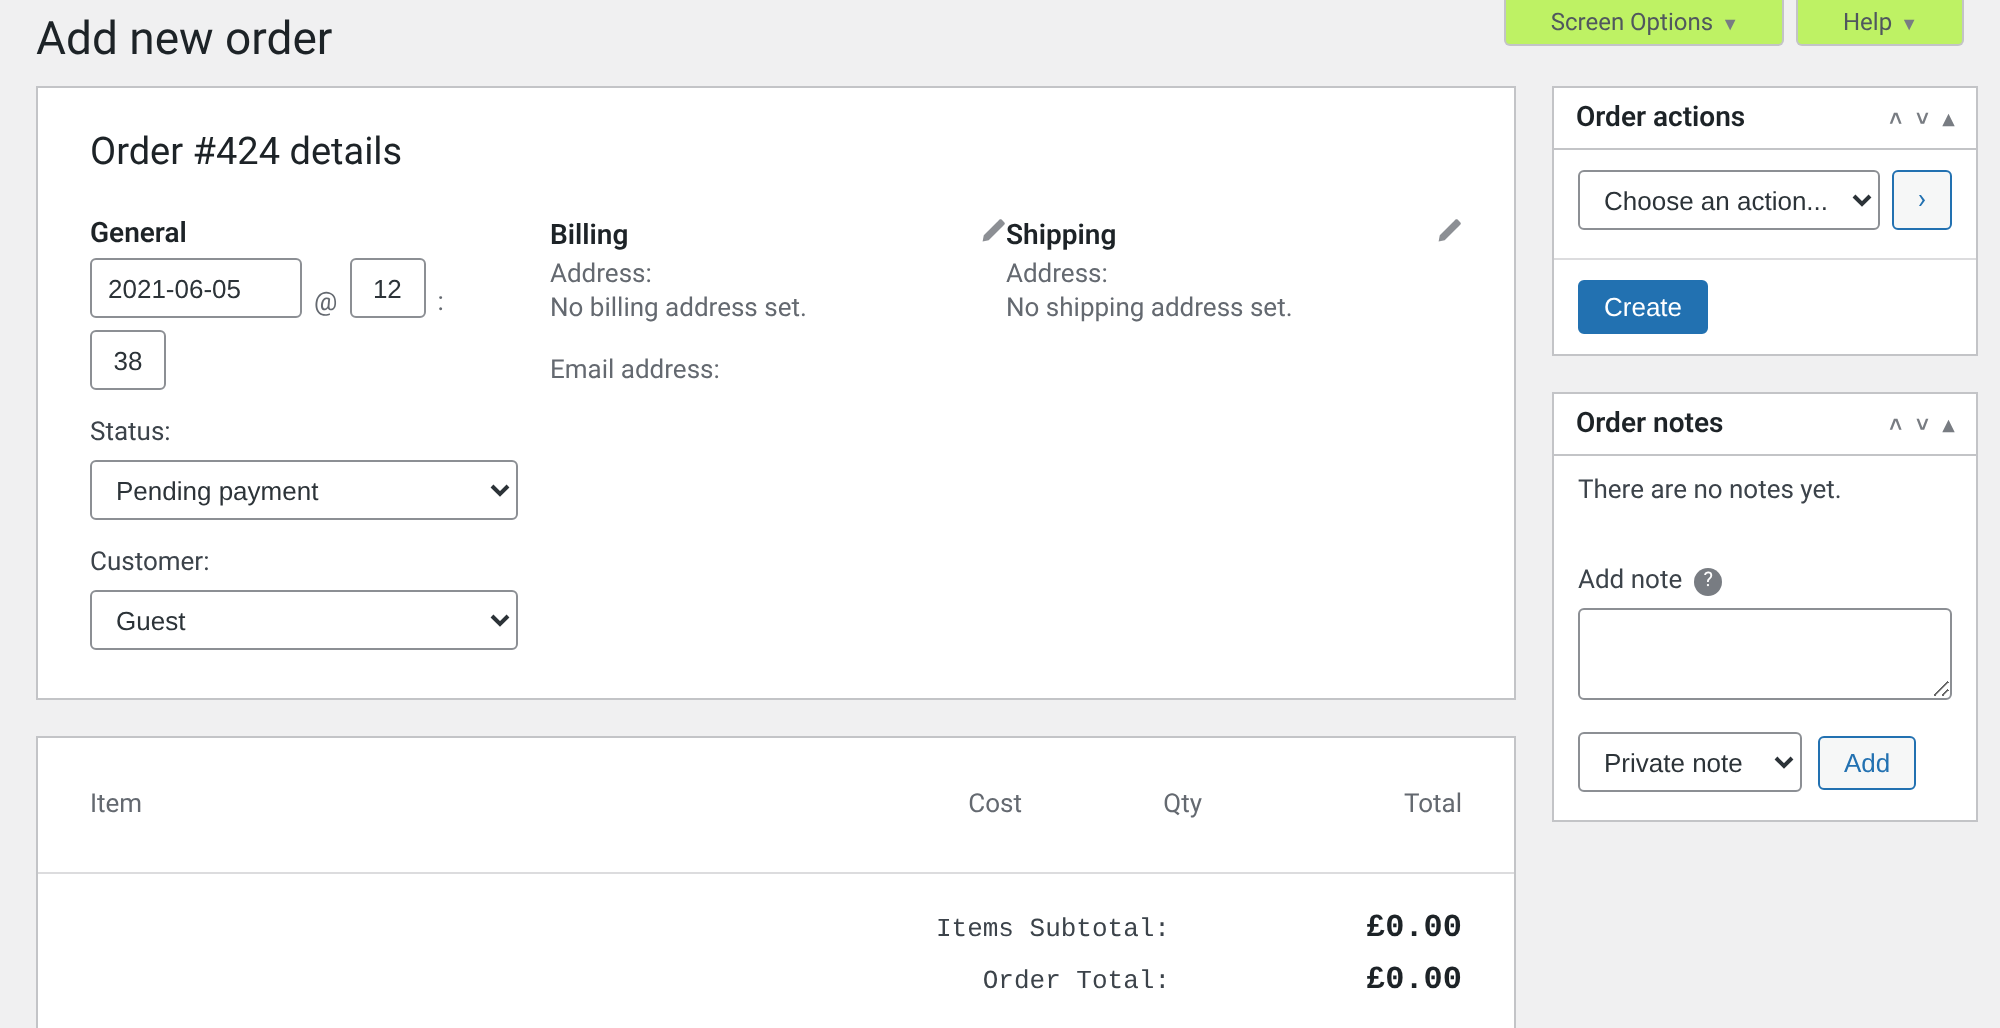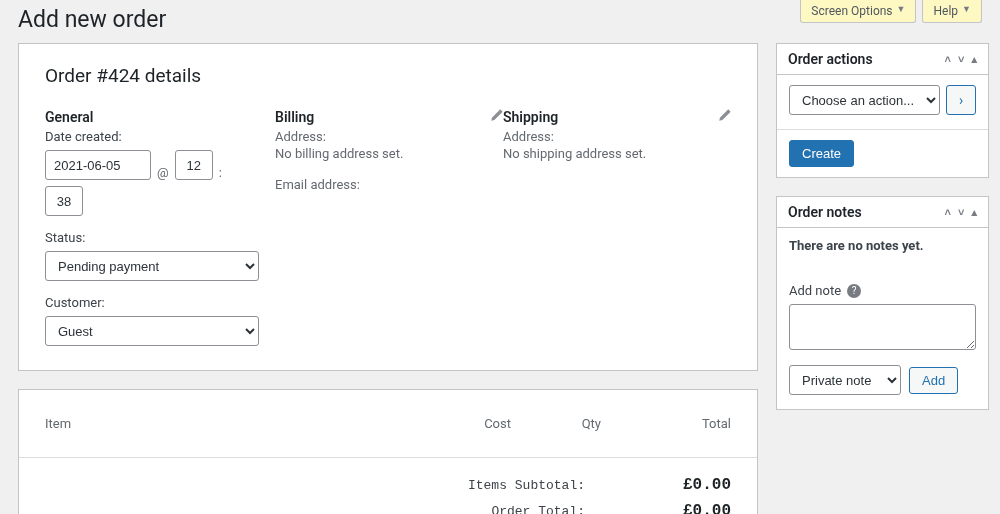--- a/index.html
+++ b/index.html
@@ -6,22 +6,22 @@
   body {
     font-family: -apple-system, "Segoe UI", Roboto, Helvetica, Arial, sans-serif;
     font-size: 13px; color: #3c434a; background: #f0f0f1;
     width: 1000px; height: 514px; overflow: hidden; position: relative;
   }
   
   .top { display:flex; justify-content:space-between; align-items:flex-start; padding:0 18px 0 18px; }
   h1.page-title { font-size:23px; font-weight:400; color:#1d2327; padding-top:6px; }
   .screen-tabs { display:flex; gap:6px; }
   .screen-tab {
-    background:#fef9c3; border:1px solid #c3c4c7; border-top:none; border-radius:0 0 3px 3px;
-    padding:4px 10px; font-size:12px; color:#50575e; display:flex; align-items:flex-start; gap:4px;
+    background:#bef264; border:1px solid #c3c4c7; border-top:none; border-radius:0 0 3px 3px;
+    padding:4px 22px; font-size:12px; color:#50575e; display:flex; align-items:flex-end; gap:4px;
     cursor:pointer;
   }
   .tri-down { font-size:9px; color:#787c82; }
   
   .layout { display:flex; gap:18px; padding:10px 18px 18px 18px; }
   .col-main { flex:1; display:flex; flex-direction:column; gap:18px; }
   .col-side { width:228px; display:flex; flex-direction:column; gap:18px; }
   
   .postbox { background:#fff; border:1px solid #c3c4c7; }
   .postbox-header {
@@ -70,21 +70,21 @@
   .btn-primary { background:#2271b1; border-color:#2271b1; color:#fff; }
   
   .oa-row { display:flex; gap:6px; }
   .oa-select { flex:1; height:30px; }
   .oa-go {
     width:30px; height:30px; border:1px solid #2271b1; background:#f6f7f7; color:#2271b1;
     border-radius:3px; display:flex; align-items:center; justify-content:center; font-size:14px; cursor:pointer;
   }
   .oa-footer { border-top:1px solid #dcdcde; padding:10px 12px; display:flex; }
   
-  .note-empty { color:#3c434a; font-size:13px; margin-bottom:30px;font-weight:bold; }
+  .note-empty { color:#3c434a; font-size:13px; margin-bottom:30px; }
   .note-label { font-size:13px; color:#3c434a; display:flex; align-items:center; gap:6px; margin-bottom:6px; }
   .help-dot {
     width:14px; height:14px; border-radius:50%; background:#787c82; color:#fff;
     font-size:10px; display:inline-flex; align-items:center; justify-content:center; cursor:help;
   }
   textarea.note-ta {
     width:100%; height:46px; border:1px solid #8c8f94; border-radius:3px; resize:both;
     font-family:inherit; font-size:13px; padding:4px;
   }
   .note-actions { display:flex; gap:8px; align-items:center; margin-top:12px; }
@@ -111,21 +111,20 @@
 <div class="layout">
   <div class="col-main">
 
     <div class="postbox">
       <div class="details">
         <h2>Order #424 details</h2>
         <div class="three-cols">
 
           <div class="colA">
             <div class="col-label">General</div>
-            <div class="field-label">Date created:</div>
             <div class="date-row">
               <input type="text" class="w-106" value="2021-06-05" style="">
               <span class="at">@</span>
               <input type="text" class="w-38" value="12" style="">
               <span class="at">:</span>
             </div>
             <div class="date-row">
               <input type="text" class="w-38" value="38" style="">
             </div>
             <div class="field-label mt14">Status:</div>

